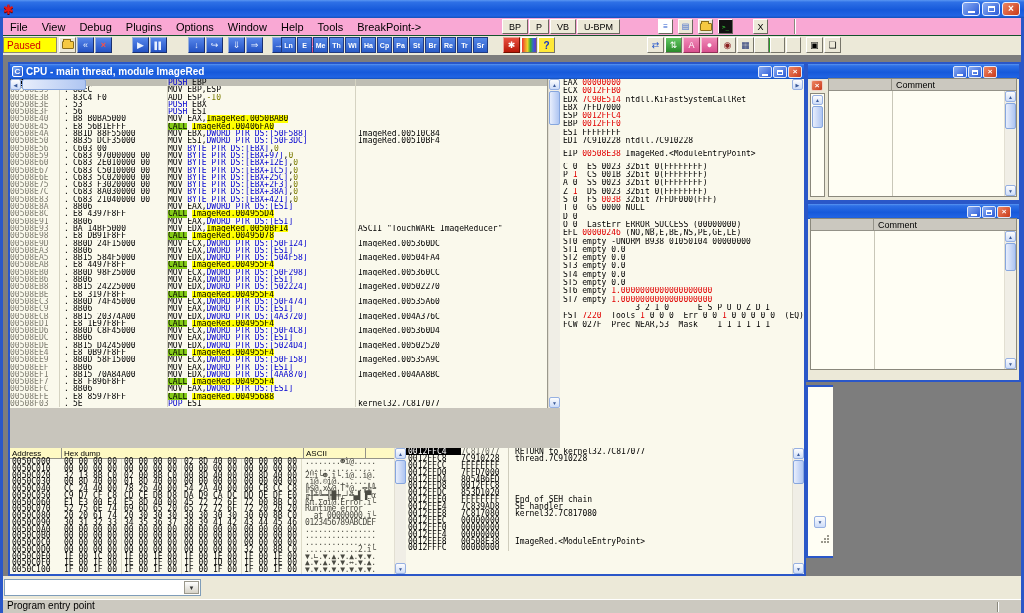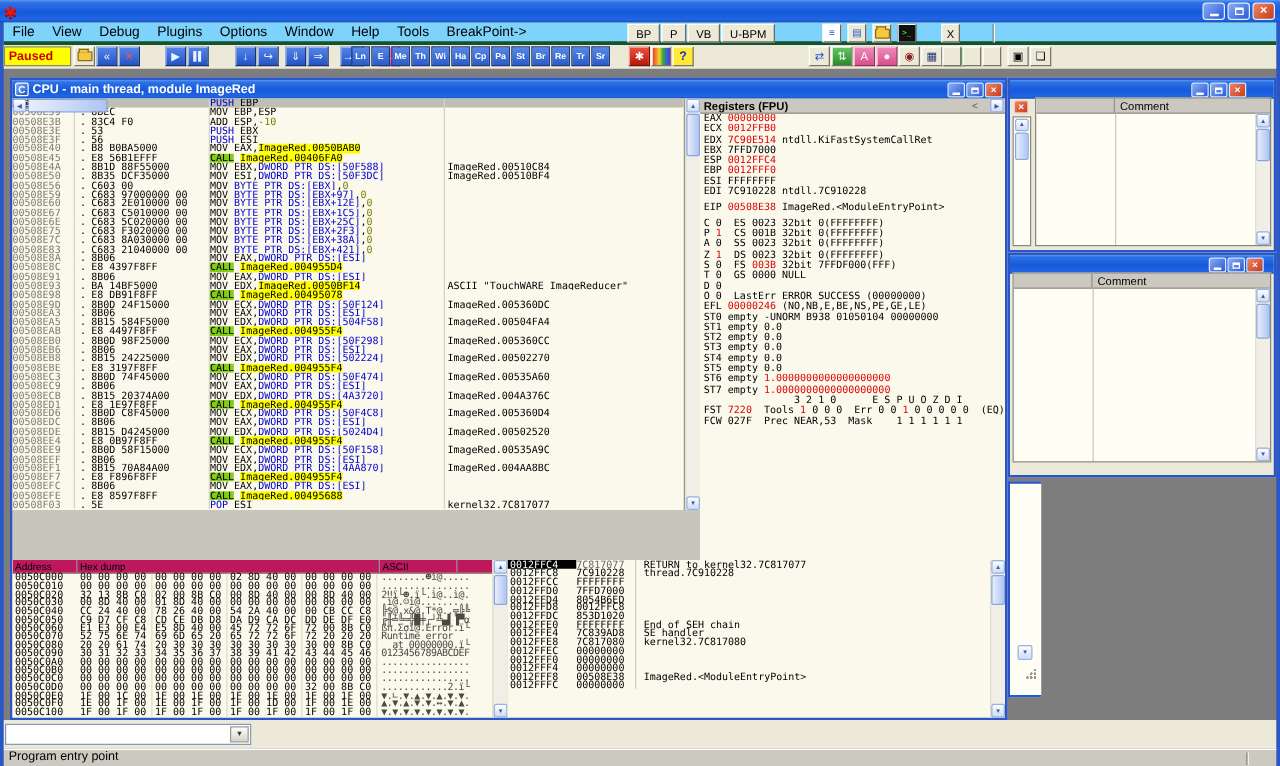--- a/index.html
+++ b/index.html
@@ -10,35 +10,35 @@
 .frame-l,.frame-r{position:absolute;top:0;bottom:0;width:3px;background:#2a57c8;z-index:5}
 .frame-l{left:0}.frame-r{right:0}
 .titlebar{position:absolute;left:0;top:0;width:1024px;height:18px;background:linear-gradient(180deg,#5a96f2 0%,#2e70e6 12%,#1659da 55%,#2164e4 88%,#1450b8 100%);display:flex;align-items:center;z-index:6}
 .applogo{font-size:13px;color:#e21818;margin-left:3px;text-shadow:0 1px 0 #600}
 .winbtns{margin-left:auto;display:flex;gap:2px;margin-right:4px}
 .wbtn{width:18px;height:14px;border-radius:3px;border:1px solid #e8f0ff;background:linear-gradient(135deg,#89acf2,#2a5ad8);color:#fff;font-size:10px;line-height:11px;text-align:center;font-weight:bold}
 .wbtn .g-min{display:block;width:7px;height:2px;background:#fff;margin:8px auto 0}
 .wbtn .g-res{display:block;width:7px;height:6px;border:1px solid #fff;border-top-width:2px;margin:3px auto 0}
 .wbtn.close{background:linear-gradient(135deg,#ee8663,#c93a1a)}
 
-.menubar{position:absolute;left:3px;right:3px;top:18px;height:18px;background:#7dd3fc;border-bottom:3px solid #14532d;z-index:6}
+.menubar{position:absolute;left:3px;right:3px;top:18px;height:18px;background:#f9a8d4;border-bottom:1px solid #14532d;z-index:6}
 #menu-items{display:flex;align-items:center;height:100%}
 .mitem{padding:0 7px;font-size:11px}
 #menu-buttons{position:absolute;left:499px;top:1px;display:flex}
 .mbtn{height:15px;padding:0 6px;margin-right:1px;font-size:9px;background:#ece9d8;border:1px solid;border-color:#fff #6a685e #6a685e #fff;display:flex;align-items:center}
 #menu-icons{position:absolute;left:655px;top:1px;display:flex;gap:5px}
 .micon{width:15px;height:15px;border:1px solid;border-color:#fff #6a685e #6a685e #fff;background:#ece9d8;display:flex;align-items:center;justify-content:center;font-size:8px}
 .mi-doc{color:#2255cc;background:#fff}
 .mi-book{color:#2a5ac8}
 .mi-console{background:#111;color:#4f4;font-size:6px;font-family:"DejaVu Sans Mono",monospace}
 .mx-btn{position:absolute;left:750px;top:1px;width:15px;height:15px;border:1px solid;border-color:#fff #6a685e #6a685e #fff;background:#ece9d8;font-size:9px;display:flex;align-items:center;justify-content:center}
 .menu-sep{position:absolute;left:791px;top:1px;width:2px;height:15px;border-left:1px solid #8a887c;border-right:1px solid #fff}
 
 .toolbar{position:absolute;left:3px;right:3px;top:36px;height:19px;background:#ece9d8;z-index:6}
-.paused{position:absolute;left:0;top:1px;width:54px;height:16px;background:#ffff00;color:#d00000;font-weight:bold;font-size:10px;border:1px solid #8a8878;display:flex;align-items:center;padding-left:3px}
+.paused{position:absolute;left:0;top:1px;width:54px;height:16px;background:#ffff00;color:#d00000;font-weight:normal;font-size:10px;border:1px solid #8a8878;display:flex;align-items:center;padding-left:3px}
 .tbgrp{position:absolute;top:1px;display:flex;align-items:center}
 .tbtn{height:16px;min-width:17px;padding:0 1px;background:#ece9d8;border:1px solid;border-color:#fff #77756a #77756a #fff;font-size:9px;display:flex;align-items:center;justify-content:center}
 .i-blue{background:linear-gradient(180deg,#5585ea,#2453c4);color:#eaf2ff;border-color:#9ab0d8 #1a3070 #1a3070 #9ab0d8}
 .redg{color:#ff5040;font-weight:bold}
 .i-pink{background:linear-gradient(180deg,#f08ab8,#d8508e);color:#fff;border-color:#f8c0da #903058 #903058 #f8c0da}
 .i-red{background:linear-gradient(180deg,#e85040,#b81808);color:#fff;border-color:#f0a098 #701000 #701000 #f0a098}
 .i-yellow{background:#ffe838;color:#1535c8;font-weight:bold;font-size:10px}
 .i-rainbow{background:linear-gradient(90deg,#e33,#ee8a2a,#eed22a,#3a3,#36c,#63c);min-width:16px}
 .i-green{background:linear-gradient(180deg,#62c862,#2a8a2a);color:#fff}
 .i-greenS{background:#2a9a2a;color:#bff2bf}
@@ -75,21 +75,21 @@
 .regs{left:550px;top:0;width:244px;height:369px;font-size:8px}
 .reghead{height:12px;background:#cbc8bf;border-bottom:1px solid #949288;font-weight:bold;font-size:9px;font-family:"Liberation Sans",sans-serif;display:flex;align-items:center;padding:0 3px}
 .regchev{margin-left:auto;display:flex;gap:14px;color:#55534a;font-weight:normal;font-size:8px}
 .rline{height:8.3px;line-height:8.4px;white-space:pre;padding-left:3px;overflow:hidden}
 .rline.blank{height:4.6px}
 
 .hsb{left:0;top:329px;width:550px;height:12px;background:#f0eee6}
 .infopane{left:0;top:341px;width:550px;height:28px;background:#faf9ec;border-top:1px solid #949288;border-right:1px solid #9a988c;font-size:8px;padding:2px 3px}
 
 .dump{left:0;top:369px;width:384px;height:126px;font-size:8px}
-.dumphead{height:11px;background:#be185d;display:flex;font-size:8px;font-family:"Liberation Sans",sans-serif;border-bottom:1px solid #949288;align-items:center}
+.dumphead{height:11px;background:#fef9c3;display:flex;font-size:8px;font-family:"Liberation Sans",sans-serif;border-bottom:1px solid #949288;align-items:center}
 .dh1{width:52px;padding-left:2px;border-right:1px solid #949288;height:100%;display:flex;align-items:center}
 .dh2{width:242px;padding-left:2px;border-right:1px solid #949288;height:100%;display:flex;align-items:center}
 .dh3{width:62px;padding-left:2px;border-right:1px solid #949288;height:100%;display:flex;align-items:center}
 .hrow{display:flex;height:6.76px;line-height:6.9px;white-space:pre}
 .ha{width:52px;padding-left:2px}
 .hg{width:60px;padding-left:2px;border-right:1px solid #dedcc9}
 .ht{flex:1;padding-left:3px;color:#4a4a42;letter-spacing:-0.4px}
 .stack{left:396px;top:369px;width:386px;height:126px;font-size:8px}
 .srow{display:flex;height:6.9px;line-height:7px;white-space:pre}
 .sa{width:55px;padding-left:2px}
@@ -355,27 +355,20 @@
           <div class="drow"><div class="da">00508EFC</div><div class="dp">.</div><div class="db">8B06</div><div class="ds"><span class="t-k">MOV EAX,</span><span class="t-b">DWORD PTR DS:[ESI]</span></div><div class="dc"></div></div>
           <div class="drow"><div class="da">00508EFE</div><div class="dp">.</div><div class="db">E8 8597F8FF</div><div class="ds"><span class="t-c">CALL</span><span class="t-k"> </span><span class="t-y">ImageRed.00495688</span></div><div class="dc"></div></div>
           <div class="drow"><div class="da">00508F03</div><div class="dp">.</div><div class="db">5E</div><div class="ds"><span class="t-m">POP</span><span class="t-k"> ESI</span></div><div class="dc">kernel32.7C817077</div></div>
         </div>
       <div class="vsb" style="left:538px;top:0;height:329px">
         <div class="sbb" style="left:0;top:0;width:11px;height:11px">▲</div>
         <div class="sbt" style="left:0;top:12px;width:11px;height:34px"></div>
         <div class="sbb" style="left:0;bottom:0;width:11px;height:11px">▼</div>
       </div>
       <div class="pane regs mono">
-        <div class="reghead">
-          <span>Registers (FPU)</span>
-          <span class="regchev">
-              <span>&lt;</span>
-              <span>&lt;</span>
-            </span>
-        </div>
         <div id="reg-lines">
             <div class="rline"><span class="t-k">EAX </span><span class="t-r">00000000</span></div>
             <div class="rline"><span class="t-k">ECX </span><span class="t-r">0012FFB0</span></div>
             <div class="rline"><span class="t-k">EDX </span><span class="t-r">7C90E514</span><span class="t-k"> ntdll.KiFastSystemCallRet</span></div>
             <div class="rline"><span class="t-k">EBX 7FFD7000</span></div>
             <div class="rline"><span class="t-k">ESP </span><span class="t-r">0012FFC4</span></div>
             <div class="rline"><span class="t-k">EBP </span><span class="t-r">0012FFF0</span></div>
             <div class="rline"><span class="t-k">ESI FFFFFFFF</span></div>
             <div class="rline"><span class="t-k">EDI 7C910228 ntdll.7C910228</span></div>
             <div class="rline blank"></div>

